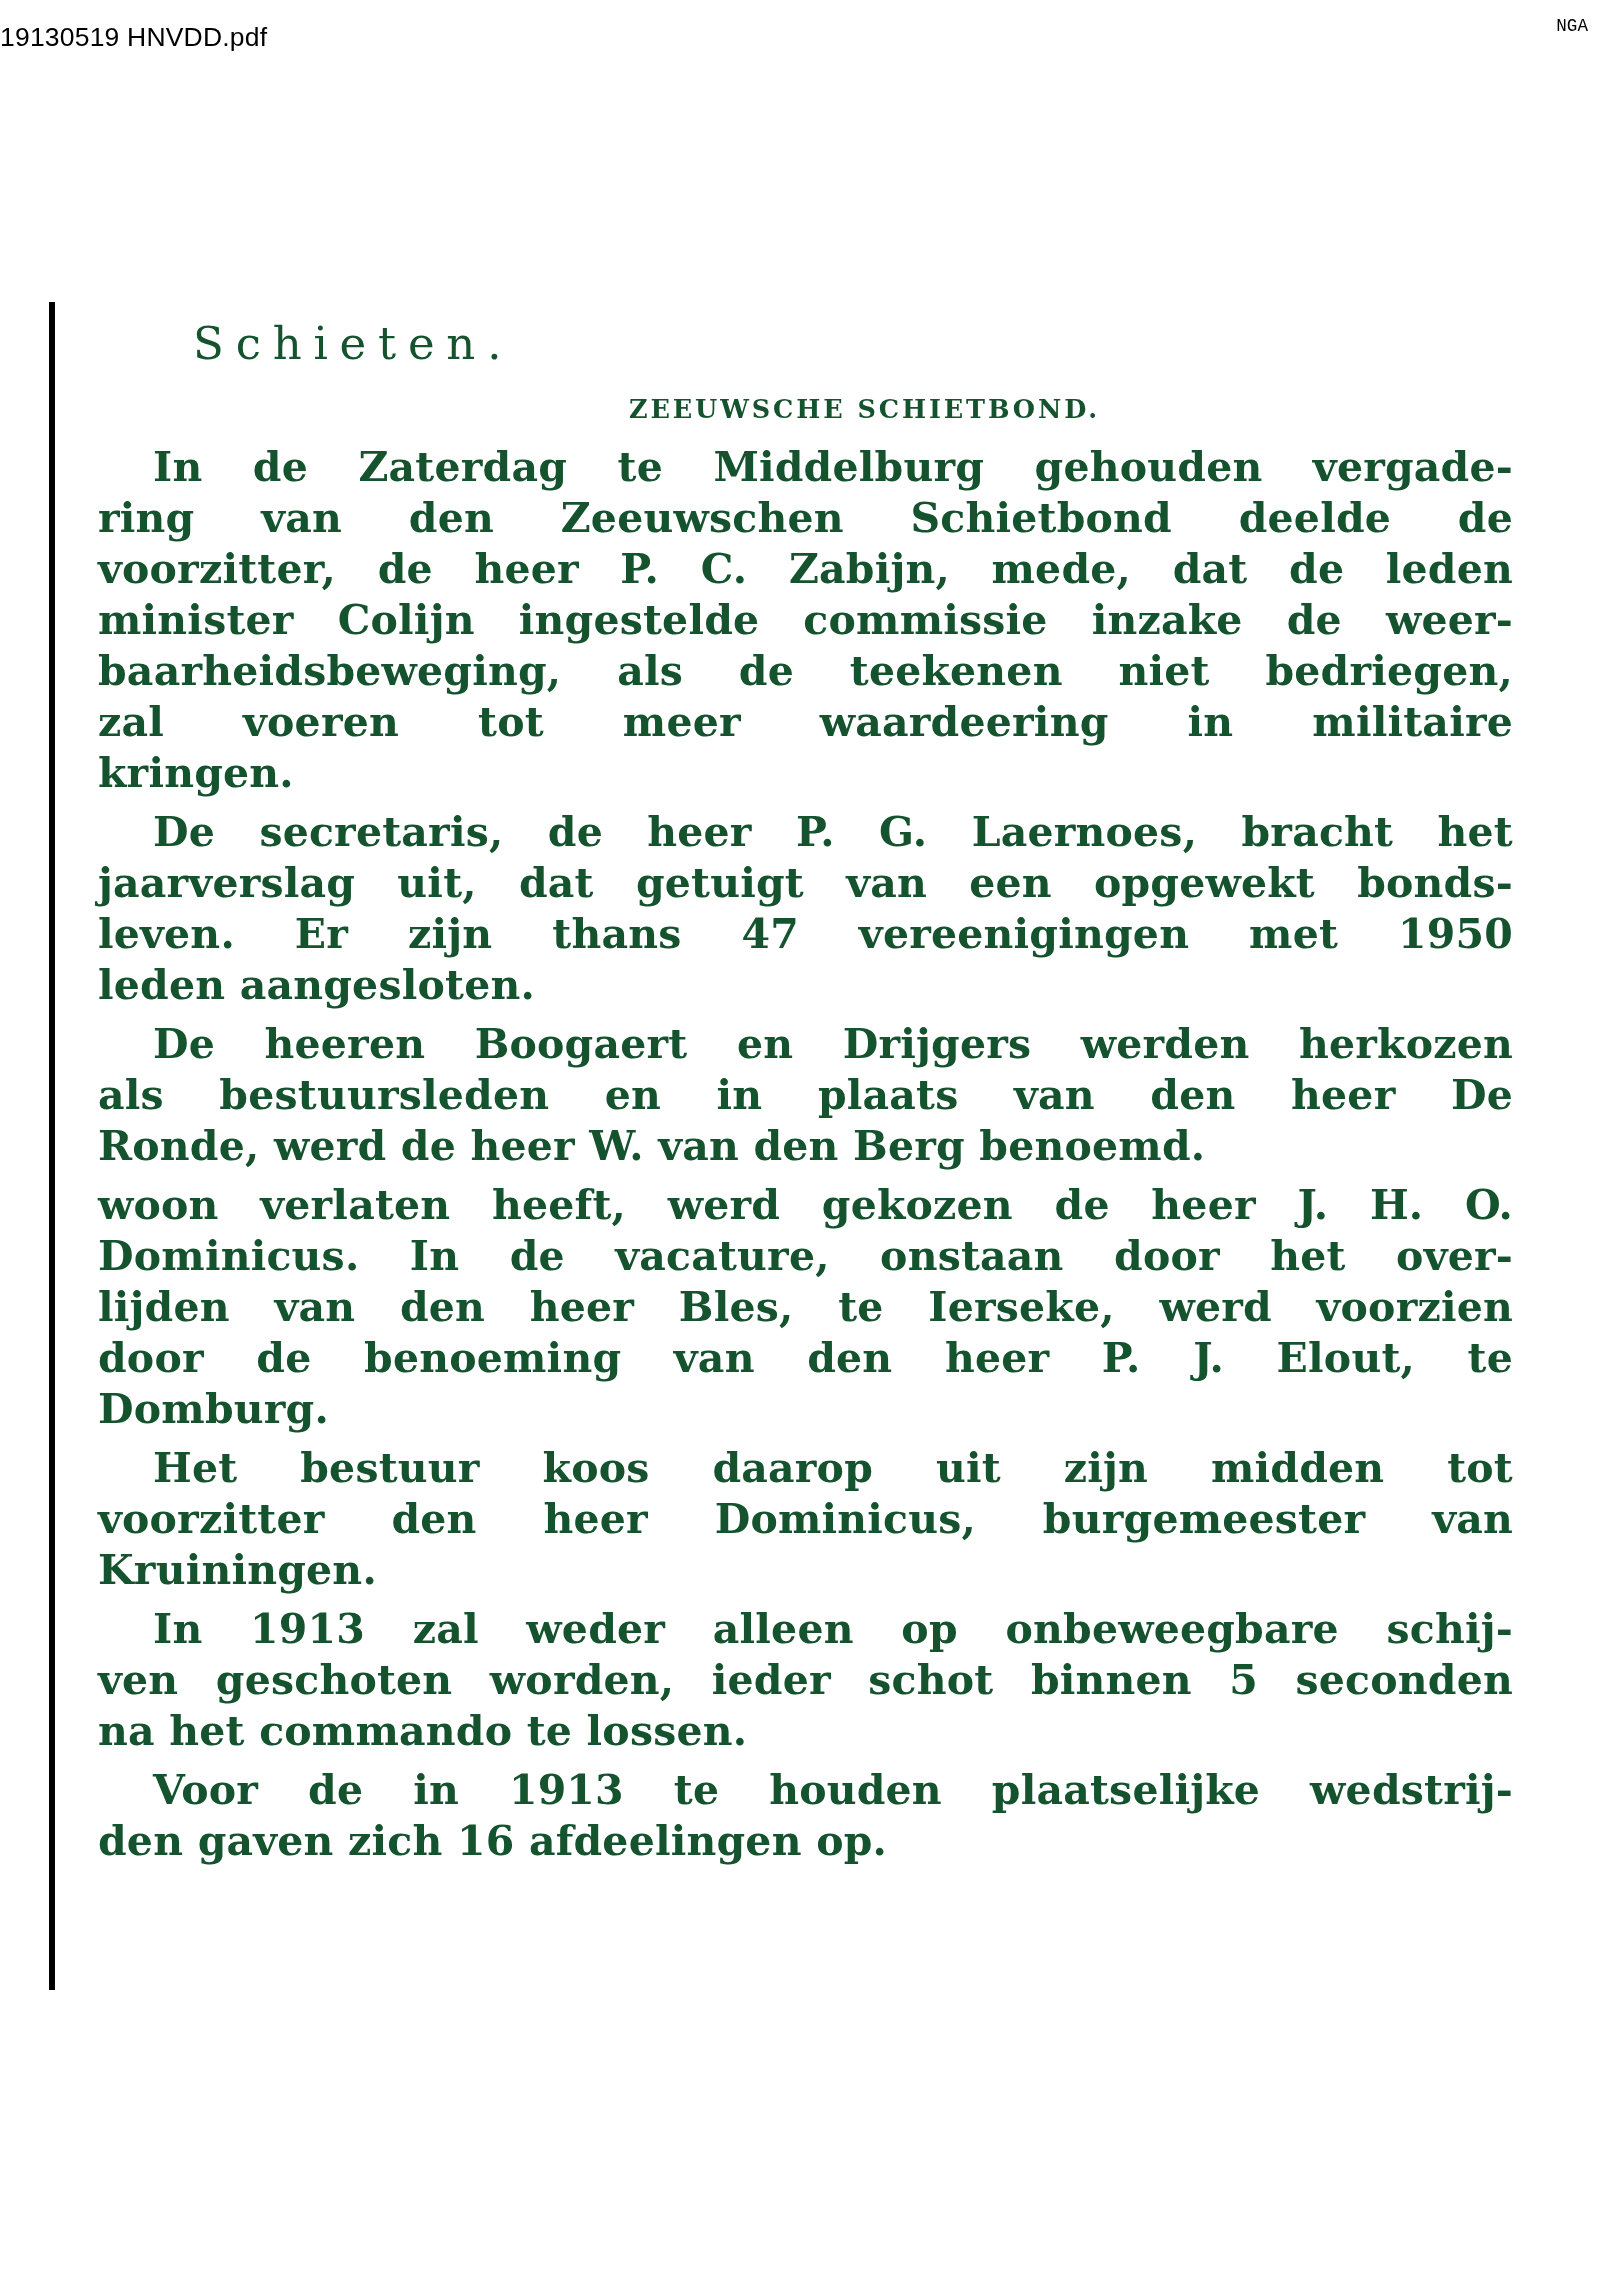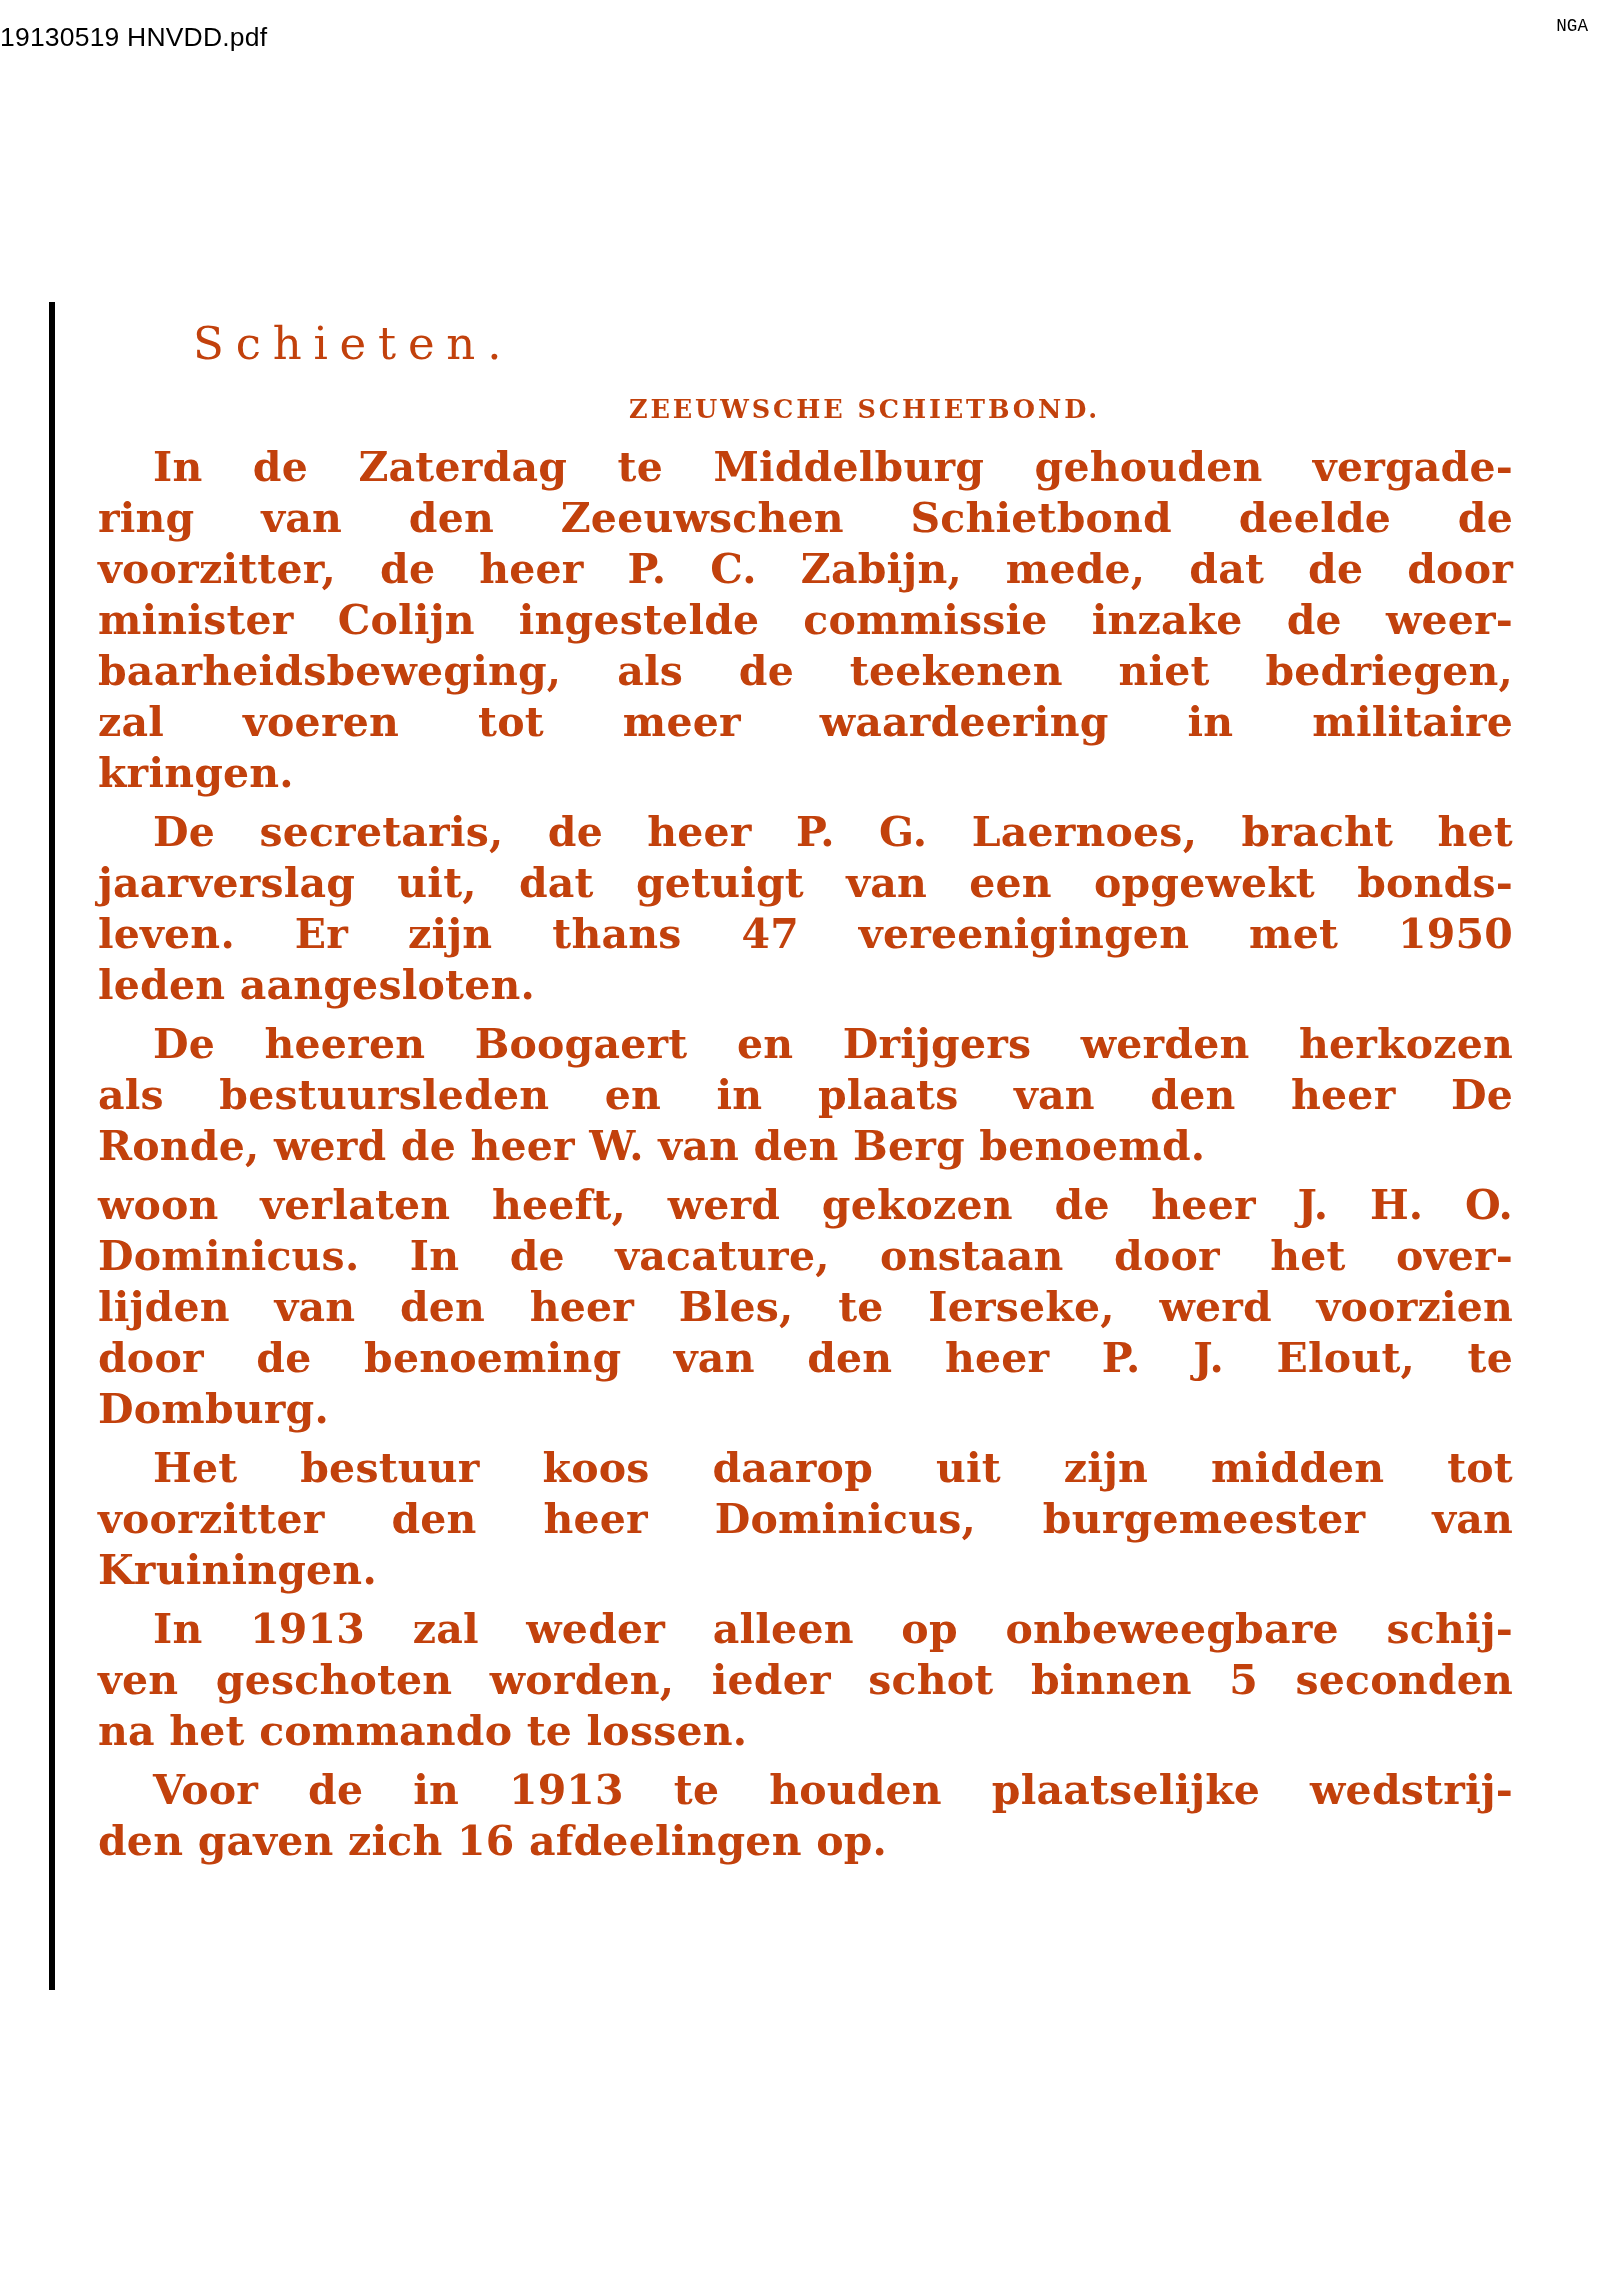--- a/index.html
+++ b/index.html
@@ -46,21 +46,21 @@
       height: 1688px;
       background: #000;
     }
     .article {
       position: absolute;
       left: 41px;
       top: 0;
       width: 1431px;
       font-family: "DejaVu Serif", serif;
       font-weight: bold;
-      color: #c2410c;
+      color: #14532d;
     }
     .section-heading {
       margin: 11.8px 0 0 103px;
       font-family: "DejaVu Serif", serif;
       font-weight: normal;
       font-size: 45px;
       letter-spacing: 11.8px;
       line-height: 59px;
     }
     .subheading {
@@ -101,21 +101,21 @@
 <div class="clipping">
   <div class="column-rule"></div>
 
   <div class="article">
     <div class="section-heading">Schieten.</div>
     <div class="subheading">ZEEUWSCHE SCHIETBOND.</div>
 
     <p class="para">
       <span class="line indent">In de Zaterdag te Middelburg gehouden vergade-</span>
       <span class="line">ring van den Zeeuwschen Schietbond deelde de</span>
-      <span class="line">voorzitter, de heer P. C. Zabijn, mede, dat de door</span>
+      <span class="line">voorzitter, de heer P. C. Zabijn, mede, dat de leden</span>
       <span class="line">minister Colijn ingestelde commissie inzake de weer-</span>
       <span class="line">baarheidsbeweging, als de teekenen niet bedriegen,</span>
       <span class="line">zal voeren tot meer waardeering in militaire</span>
       <span class="line last">kringen.</span>
     </p>
 
     <p class="para">
       <span class="line indent">De secretaris, de heer P. G. Laernoes, bracht het</span>
       <span class="line">jaarverslag uit, dat getuigt van een opgewekt bonds-</span>
       <span class="line">leven. Er zijn thans 47 vereenigingen met 1950</span>

